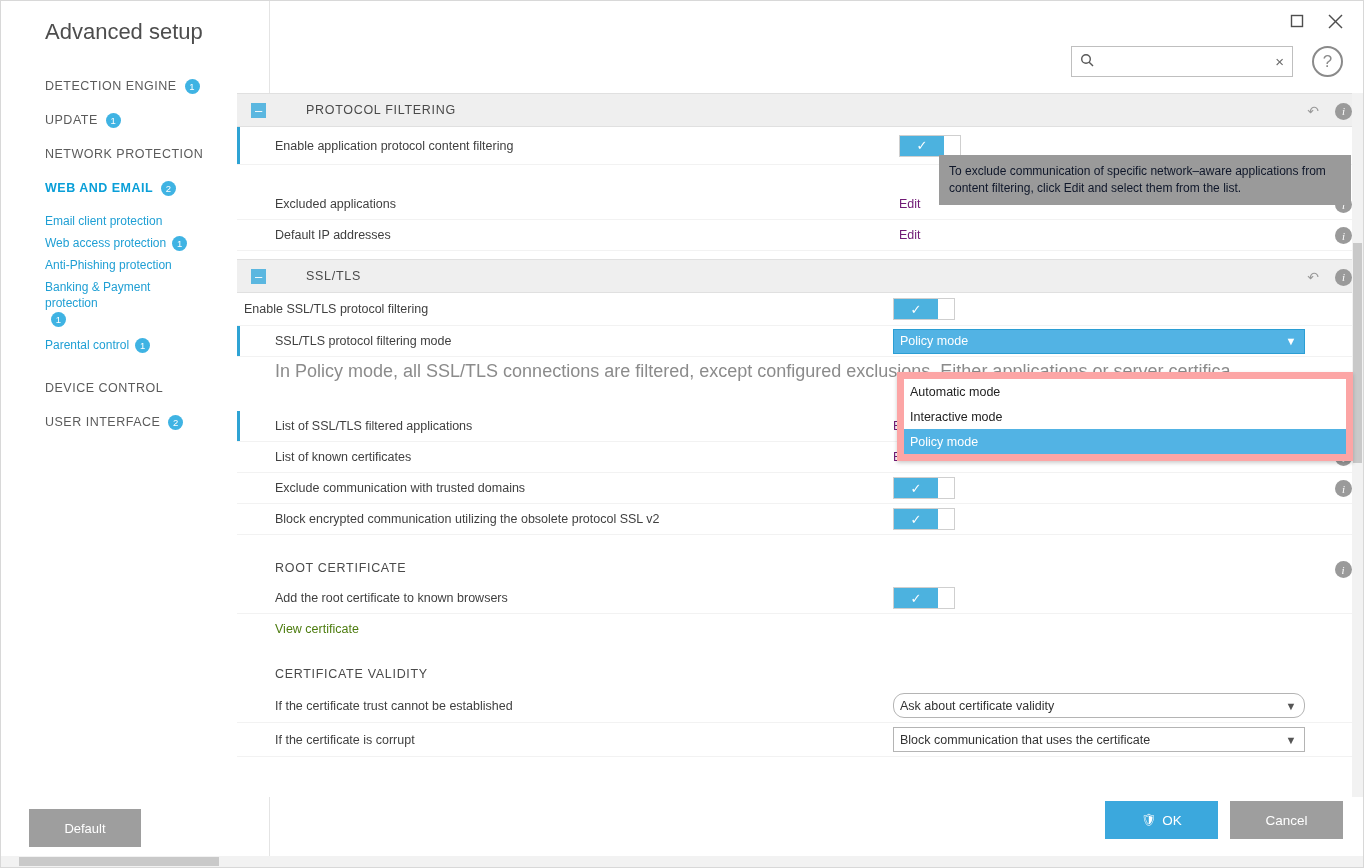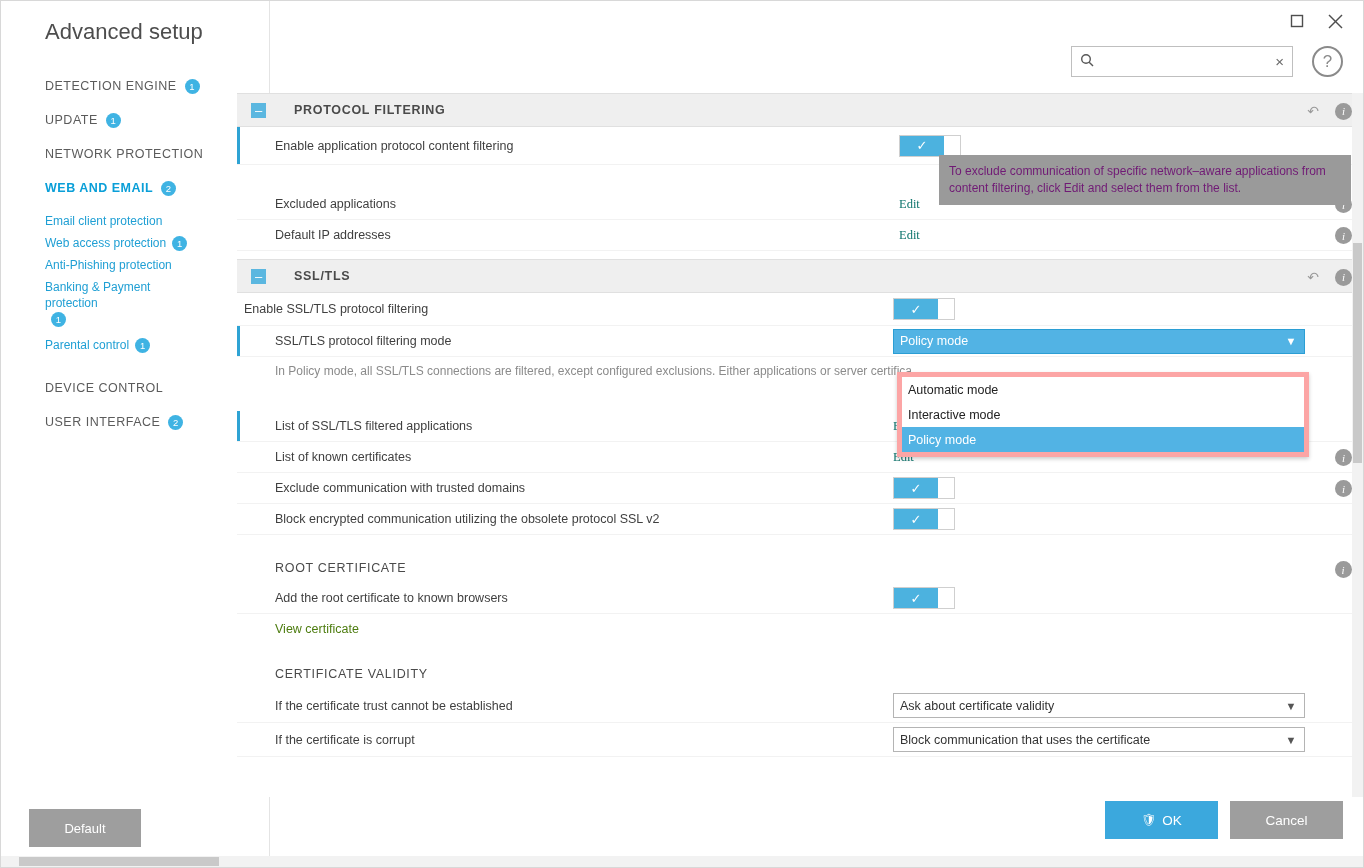--- a/index.html
+++ b/index.html
@@ -177,22 +177,22 @@
     color: #fff;
     margin-left: 14px;
     display: flex; align-items: center; justify-content: center;
     font-size: 13px; line-height: 1;
     cursor: pointer;
   }
   .section-title {
     font-size: 12.5px;
     letter-spacing: .7px;
     color: #4a4a4a;
-    margin-left: 28px;
-    font-weight: bold;
+    margin-left: 40px;
+    font-weight: normal;
   }
   .sect-icons {
     position: absolute;
     right: 12px; top: 0; height: 34px;
     display: flex; align-items: center; gap: 16px;
   }
   .icon-i {
     width: 17px; height: 17px;
     border-radius: 50%;
     background: #9a9a9a;
@@ -244,23 +244,22 @@
     display: flex; align-items: center; justify-content: center;
     font-size: 13px;
   }
   .toggle .off { flex: 1; background: #fff; }
 
   
   .edit-link {
     position: absolute;
     left: 662px;
     font-size: 12.5px;
-    color: #0f766e;
-    cursor: pointer;
-    font-family: Liberation Serif, serif;
+    color: #701a75;
+    cursor: pointer;
   }
 
   
   .select {
     position: absolute;
     left: 660px;
     width: 412px; height: 25px;
     border: 1px solid #b4b4b4;
     background: #fff;
     display: flex; align-items: center;
@@ -280,38 +279,38 @@
   .select.open {
     background: #52b3e4;
     color: #fff;
     border-color: #2b9ed4;
   }
   .select.open .caret { color: #fff; }
 
   .dropdown-list {
     position: absolute;
     left: 660px; top: 279px;
-    width: 412px;
+    width: 456px;
     background: #fff;
-    border: 5px solid #fca5a5;
+    border: 7px solid #fca5a5;
     z-index: 40;
     box-shadow: 0 2px 4px rgba(0,0,0,.2);
   }
   .dd-item {
     height: 25px;
     display: flex; align-items: center;
     padding-left: 6px;
     font-size: 12.5px;
     color: #222;
     cursor: pointer;
   }
   .dd-item.selected { background: #52b3e4; color: #fff; }
 
   .info-text {
-    font-size: 12px;
+    font-size: 18px;
     color: #8b8b8b;
     padding: 6px 40px 6px 38px;
     line-height: 16px;
   }
 
   .sub-head {
     font-size: 12.5px;
     color: #4a4a4a;
     font-weight: normal;
     letter-spacing: .7px;
@@ -339,21 +338,21 @@
     color: #333;
     padding-left: 6px;
   }
 
   
   .tooltip {
     position: absolute;
     left: 938px; top: 154px;
     width: 412px;
     background: #9a9a9a;
-    color: #701a75;
+    color: #0f172a;
     font-size: 12px;
     line-height: 17px;
     padding: 8px 10px;
     z-index: 50;
   }
 
   
   .vscroll {
     position: absolute;
     right: 0; top: 92px;
@@ -607,21 +606,21 @@
 
     <span class="view-cert">View certificate</span>
 
     
     <div class="sub-head" style="padding-top:30px;">
       <span>CERTIFICATE VALIDITY</span>
     </div>
 
     <div class="row" style="height:34px;">
       <span class="row-label">If the certificate trust cannot be established</span>
-      <span class="select-right" style="left:656px;">
+      <span class="select-right" style="left:656px;border-radius:11px;">
         <span>Ask about certificate validity</span>
         <span class="caret" style="position:absolute;right:0;top:0;bottom:0;width:26px;display:flex;align-items:center;justify-content:center;color:#555;font-size:11px;">▼</span>
       </span>
     </div>
 
     <div class="row" style="height:34px;">
       <span class="row-label">If the certificate is corrupt</span>
       <span class="select-right" style="left:656px;">
         <span>Block communication that uses the certificate</span>
         <span class="caret" style="position:absolute;right:0;top:0;bottom:0;width:26px;display:flex;align-items:center;justify-content:center;color:#555;font-size:11px;">▼</span>

